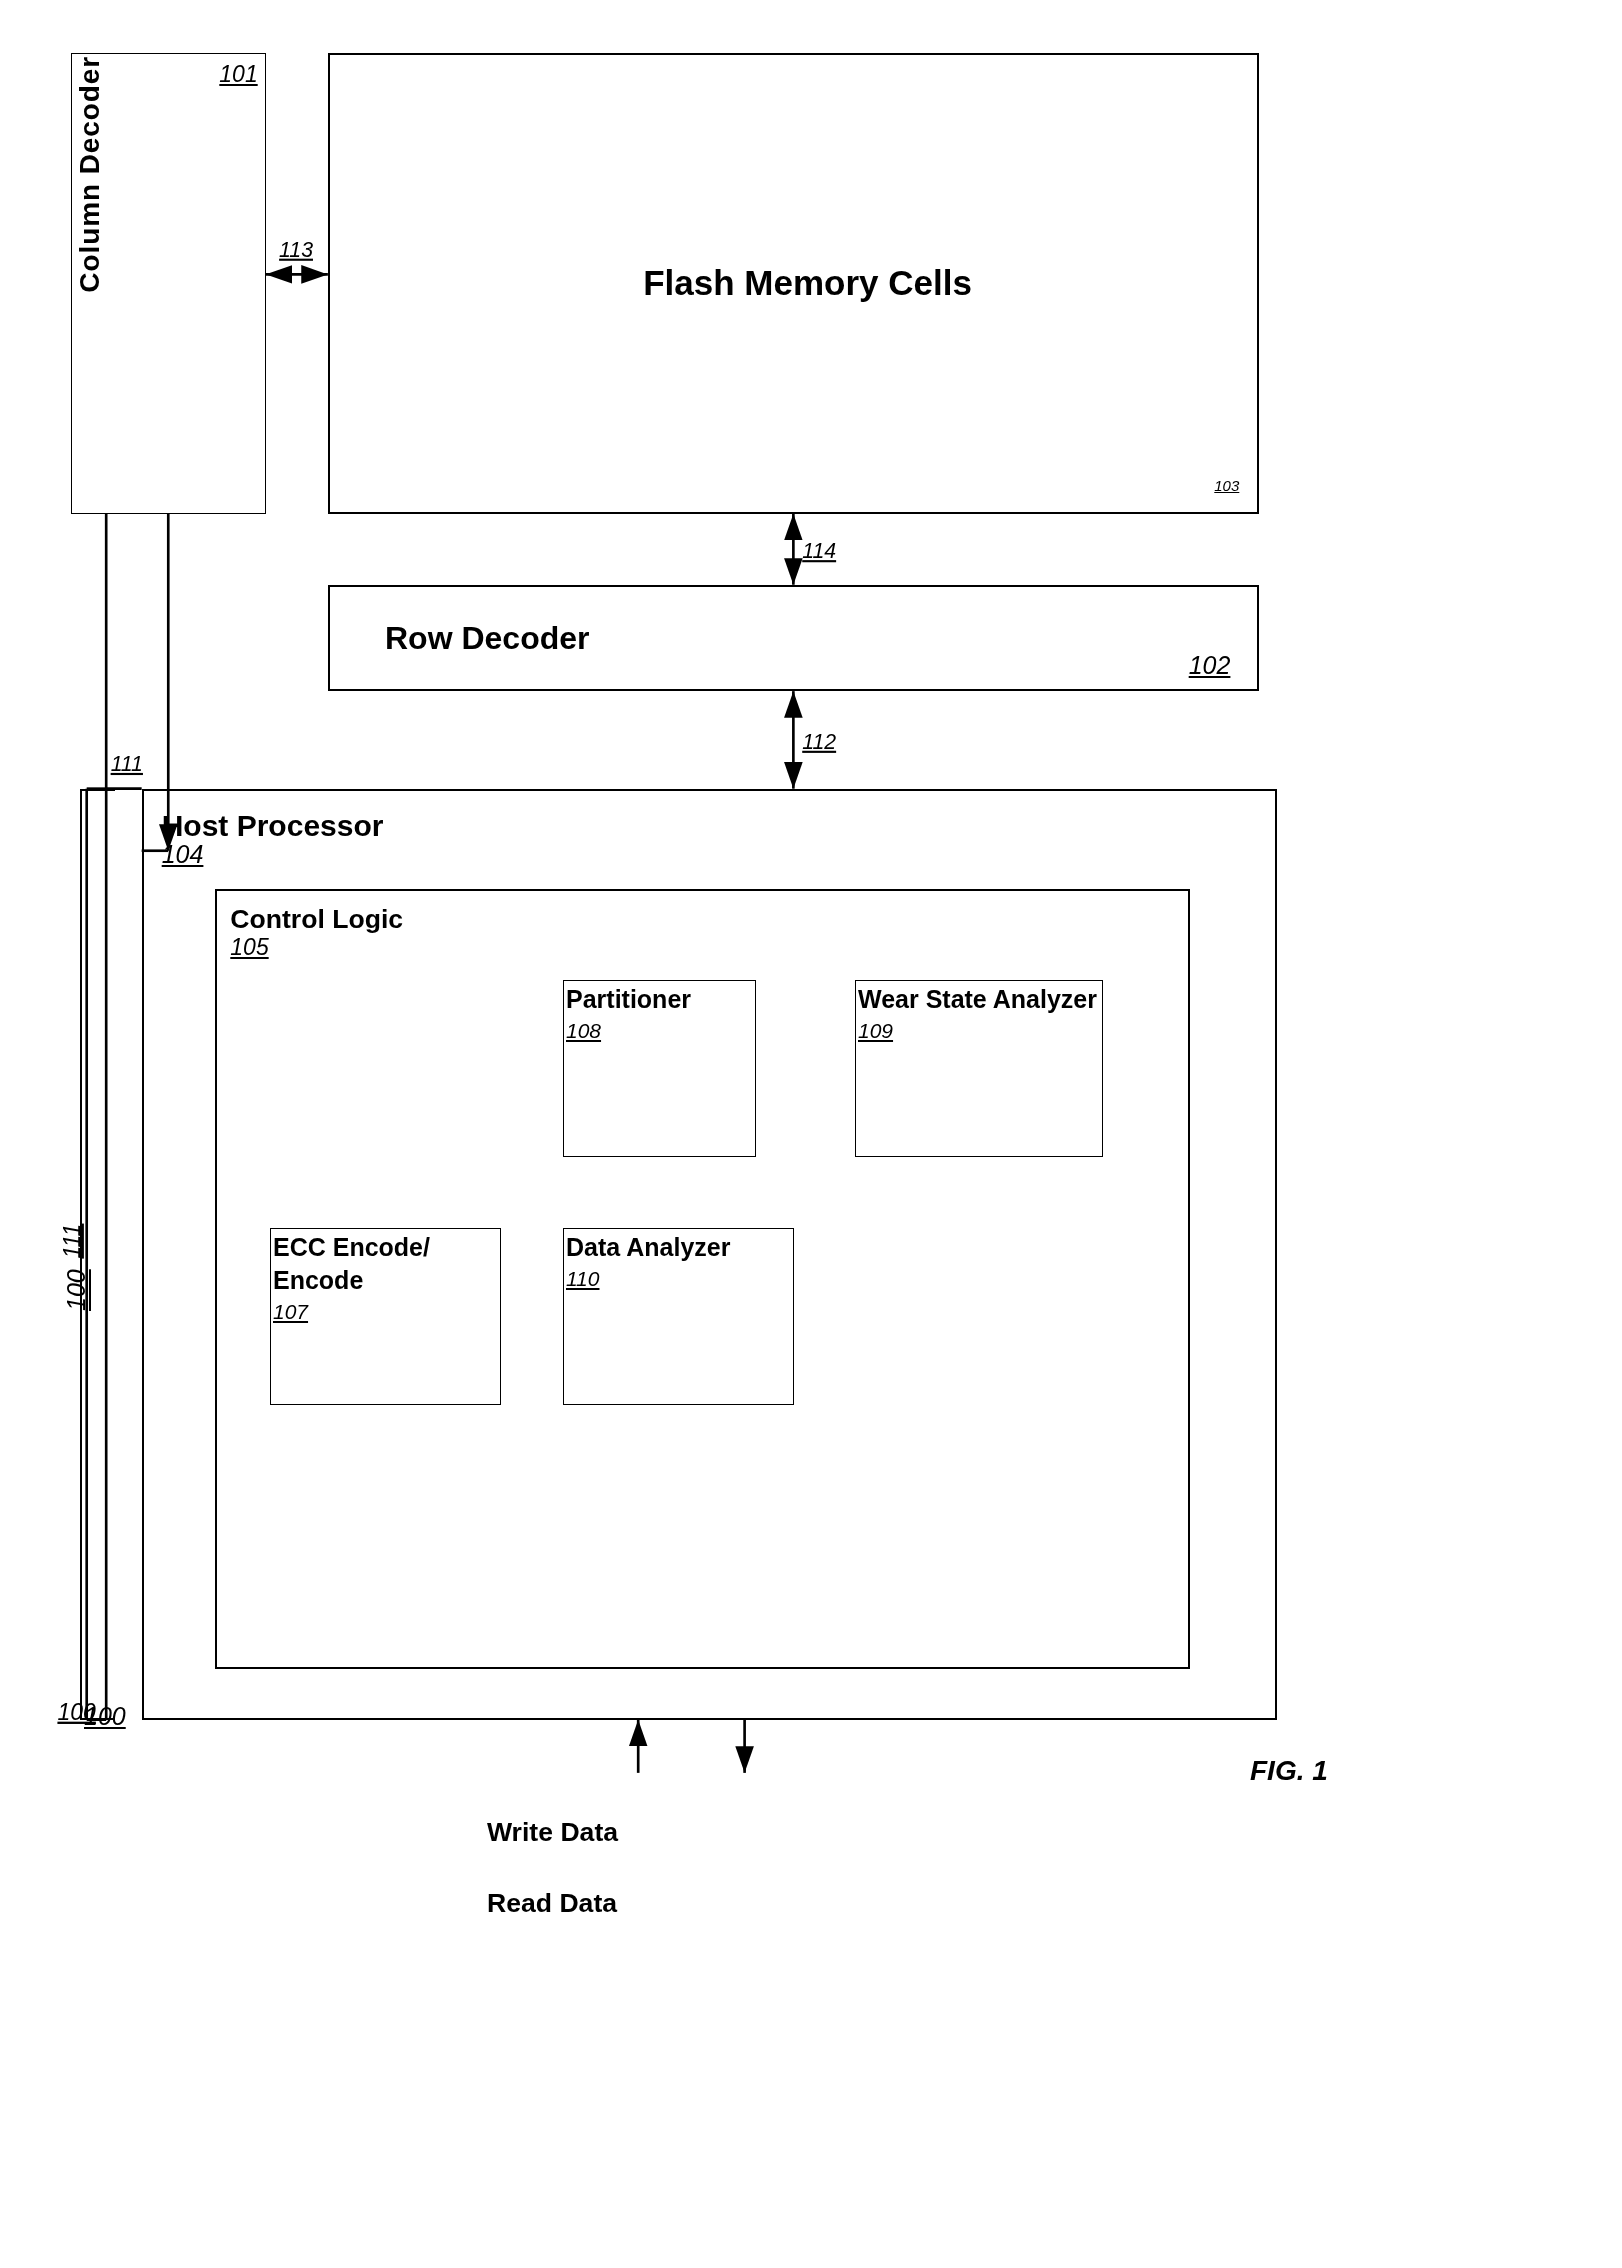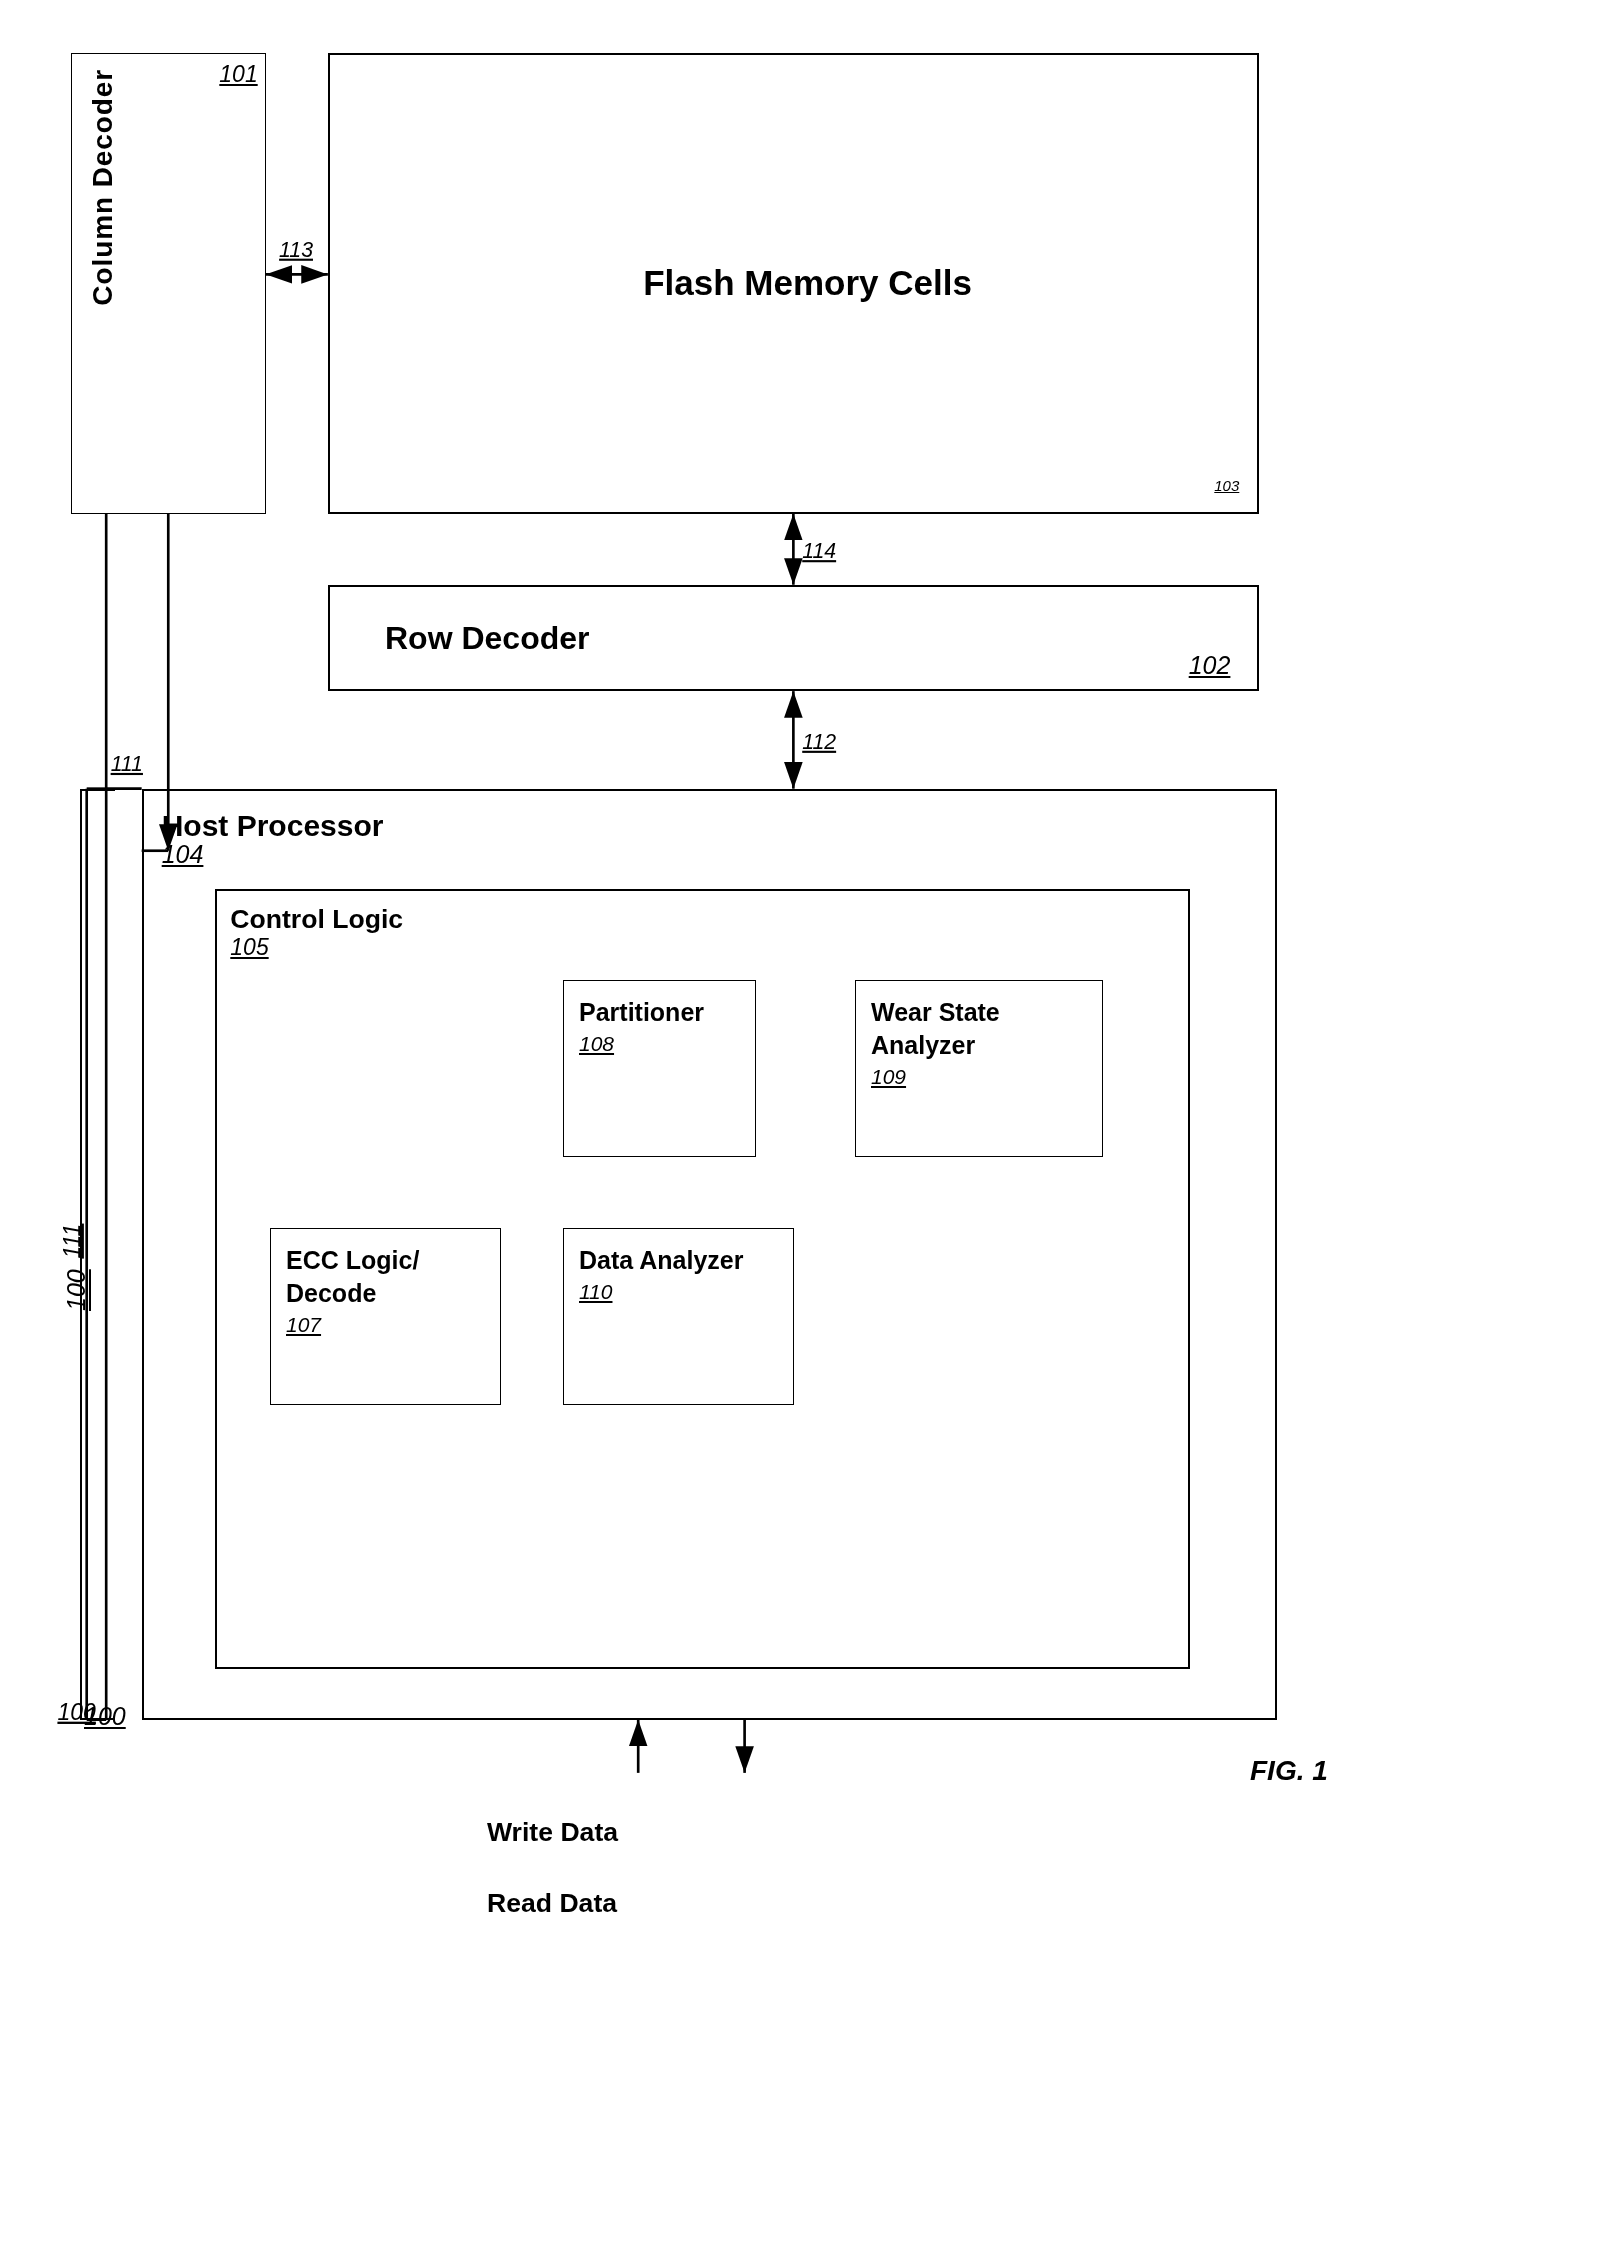--- a/index.html
+++ b/index.html
@@ -150,21 +150,21 @@
     }
 
     
     .module-box {
       position: absolute;
       border: 1.8px solid #000;
       display: flex;
       flex-direction: column;
       align-items: flex-start;
       justify-content: flex-start;
-      padding: 15px;
+      padding: 2px;
     }
     .module-label {
       font-size: 25px;
       font-weight: bold;
       line-height: 1.3;
     }
     .module-ref {
       font-size: 21px;
       text-decoration: underline;
       font-style: italic;
@@ -301,21 +301,21 @@
         <span class="module-label">Partitioner</span>
         <span class="module-ref">108</span>
       </div>
 
       <div class="module-box wear-state-box">
         <span class="module-label">Wear State Analyzer</span>
         <span class="module-ref">109</span>
       </div>
 
       <div class="module-box ecc-box">
-        <span class="module-label">ECC Logic/ Decode</span>
+        <span class="module-label">ECC Encode/ Encode</span>
         <span class="module-ref">107</span>
       </div>
 
       <div class="module-box data-analyzer-box">
         <span class="module-label">Data Analyzer</span>
         <span class="module-ref">110</span>
       </div>
 
     </div>
   </div>

